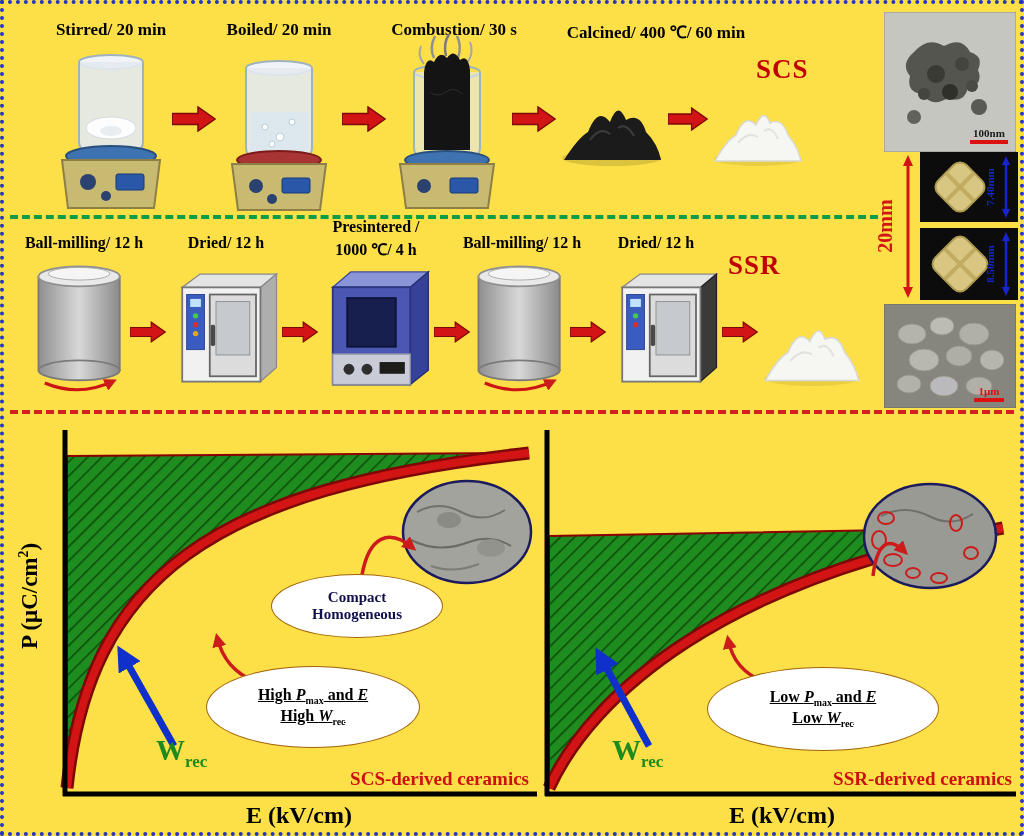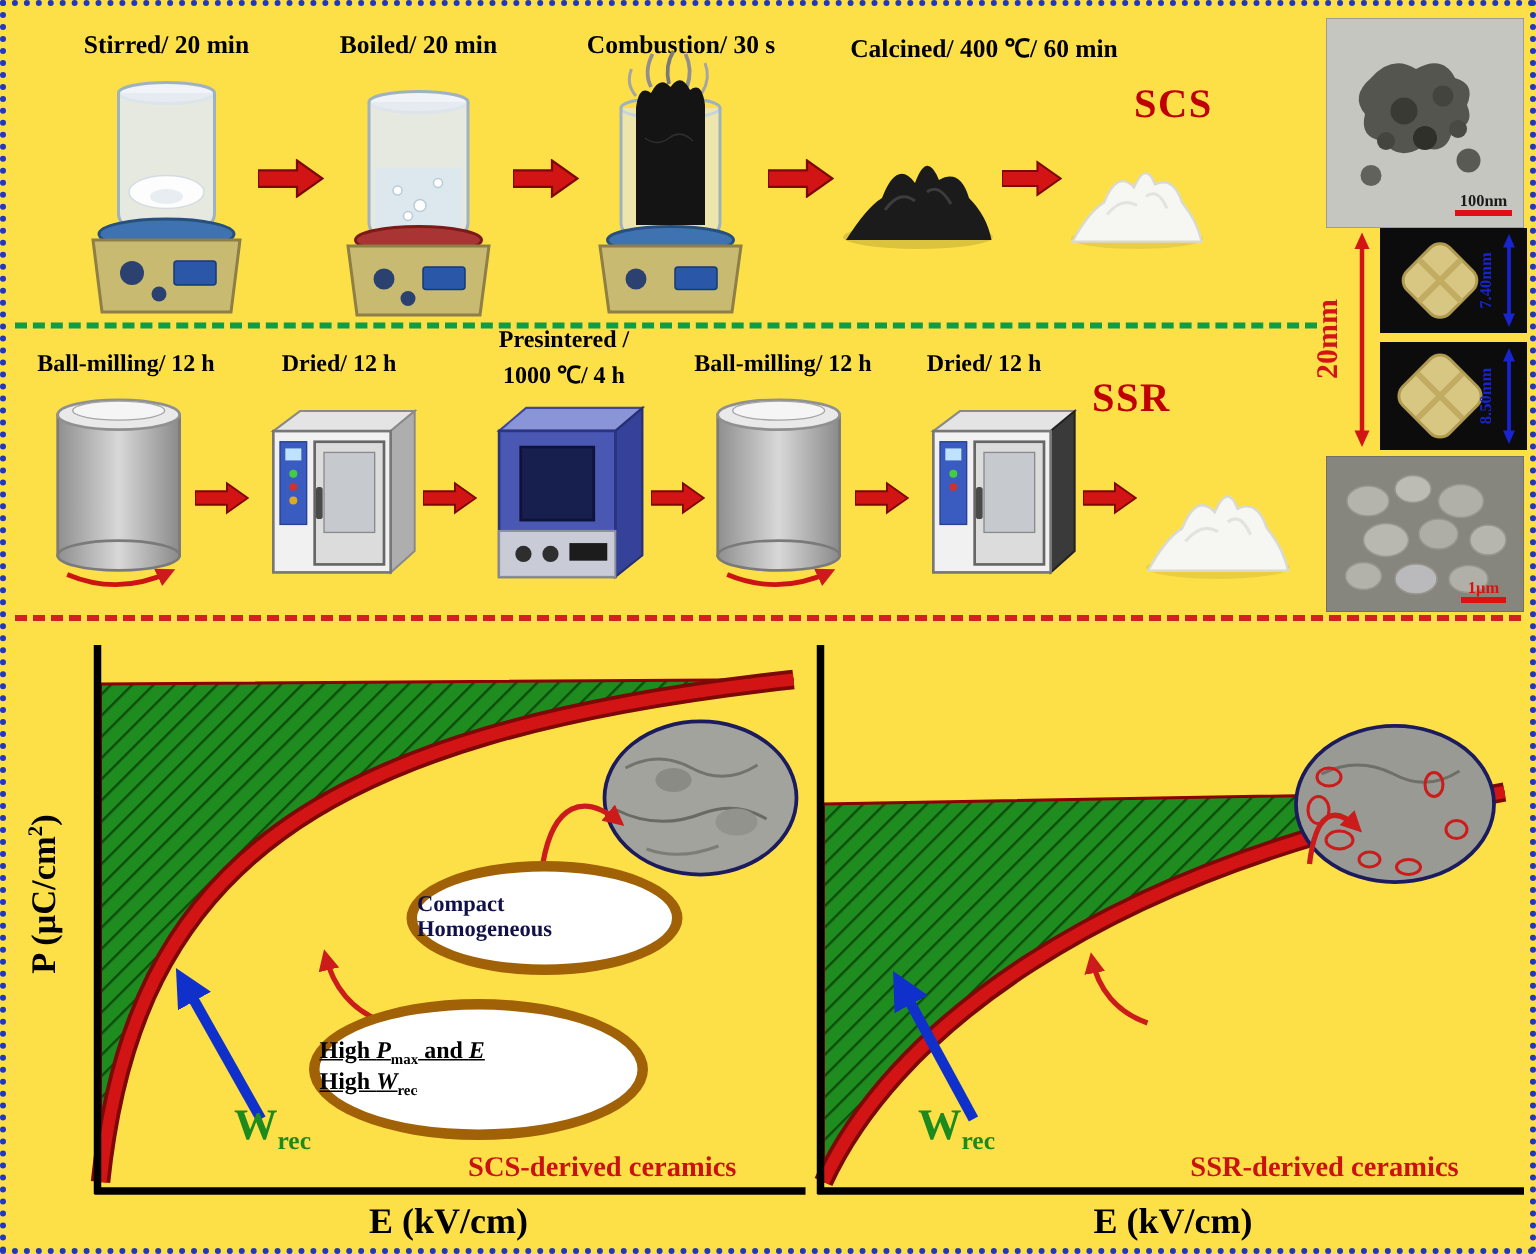--- a/index.html
+++ b/index.html
@@ -3,28 +3,28 @@
 <meta charset="utf-8">
 <style>
   html,body{margin:0;padding:0;background:#fff;font-family:"Liberation Serif",serif;}
   #fig{position:relative;width:1024px;height:836px;box-sizing:border-box;border:4px dotted #2336c0;background:#fde047;overflow:hidden;}
   .abs{position:absolute;}
   .steplabel{position:absolute;font-weight:bold;font-size:17px;color:#000;white-space:nowrap;transform:translateX(-50%);}
   .steplabel.sm{font-size:16px;}
   .route{position:absolute;font-weight:bold;font-size:27px;color:#c00000;letter-spacing:1px;}
   .divider-green{position:absolute;left:6px;top:211px;width:868px;height:0;border-top:4px dashed #0f9c46;}
   .divider-red{position:absolute;left:6px;top:406px;width:1004px;height:0;border-top:4px dashed #d42020;}
-  .ellipse-callout{position:absolute;border:7px solid #a16207;border-radius:50%;background:#fff;display:flex;flex-direction:column;align-items:flex-start;justify-content:center;text-align:center;font-weight:bold;color:#10104a;line-height:1.15;}
+  .ellipse-callout{position:absolute;border:1px solid #a16207;border-radius:50%;background:#fff;display:flex;flex-direction:column;align-items:center;justify-content:center;text-align:center;font-weight:bold;color:#10104a;line-height:1.15;}
   .ellipse-callout.props{color:#000;}
   .ellipse-callout i{font-style:italic;}
   sub{font-size:0.62em;vertical-align:sub;}
   sup{font-size:0.6em;vertical-align:super;}
   .wrec{position:absolute;font-weight:bold;color:#1d8a1d;font-size:29px;white-space:nowrap;}
   .wrec sub{font-size:17px;}
-  .caption{position:absolute;font-weight:bold;font-size:19px;color:#cc1111;text-align:center;white-space:nowrap;}
+  .caption{position:absolute;font-weight:bold;font-size:19px;color:#cc1111;text-align:right;white-space:nowrap;}
   .xlabel{position:absolute;font-weight:bold;font-size:24px;color:#000;transform:translateX(-50%);white-space:nowrap;}
   .ylabel{position:absolute;font-weight:bold;font-size:23px;color:#000;text-align:center;transform:rotate(-90deg);white-space:nowrap;}
   .rot-red{position:absolute;font-weight:bold;font-size:20px;color:#d31414;text-align:center;transform:rotate(-90deg);white-space:nowrap;}
   .microtext{font-size:15px;}
   .propstext{font-size:16px;text-decoration:underline;}
 </style>
 </head>
 <body>
 
 <svg width="0" height="0" style="position:absolute" aria-hidden="true">
@@ -327,17 +327,21 @@
     <div>Homogeneous</div>
   </div>
   <div class="ellipse-callout props propstext" style="left:202px;top:662px;width:212px;height:80px">
     <div><span>High </span><i>P</i><sub>max</sub><span> and </span><i>E</i></div>
     <div><span>High </span><i>W</i><sub>rec</sub></div>
   </div>
   <div class="wrec" style="left:152px;top:730px"><span>W</span><sub>rec</sub></div>
   <div class="caption" style="left:270px;top:764px;width:255px">SCS-derived ceramics</div>
   <div class="xlabel" style="left:295px;top:798px">E (kV/cm)</div>
 
+  <div class="ellipse-callout props propstext" style="left:703px;top:663px;width:230px;height:82px">
+    <div><span>Low </span><i>P</i><sub>max</sub><span> and </span><i>E</i></div>
+    <div><span>Low </span><i>W</i><sub>rec</sub></div>
+  </div>
   <div class="wrec" style="left:608px;top:730px"><span>W</span><sub>rec</sub></div>
   <div class="caption" style="left:750px;top:764px;width:258px">SSR-derived ceramics</div>
   <div class="xlabel" style="left:778px;top:798px">E (kV/cm)</div>
 
 </div>
 
 </body></html>

